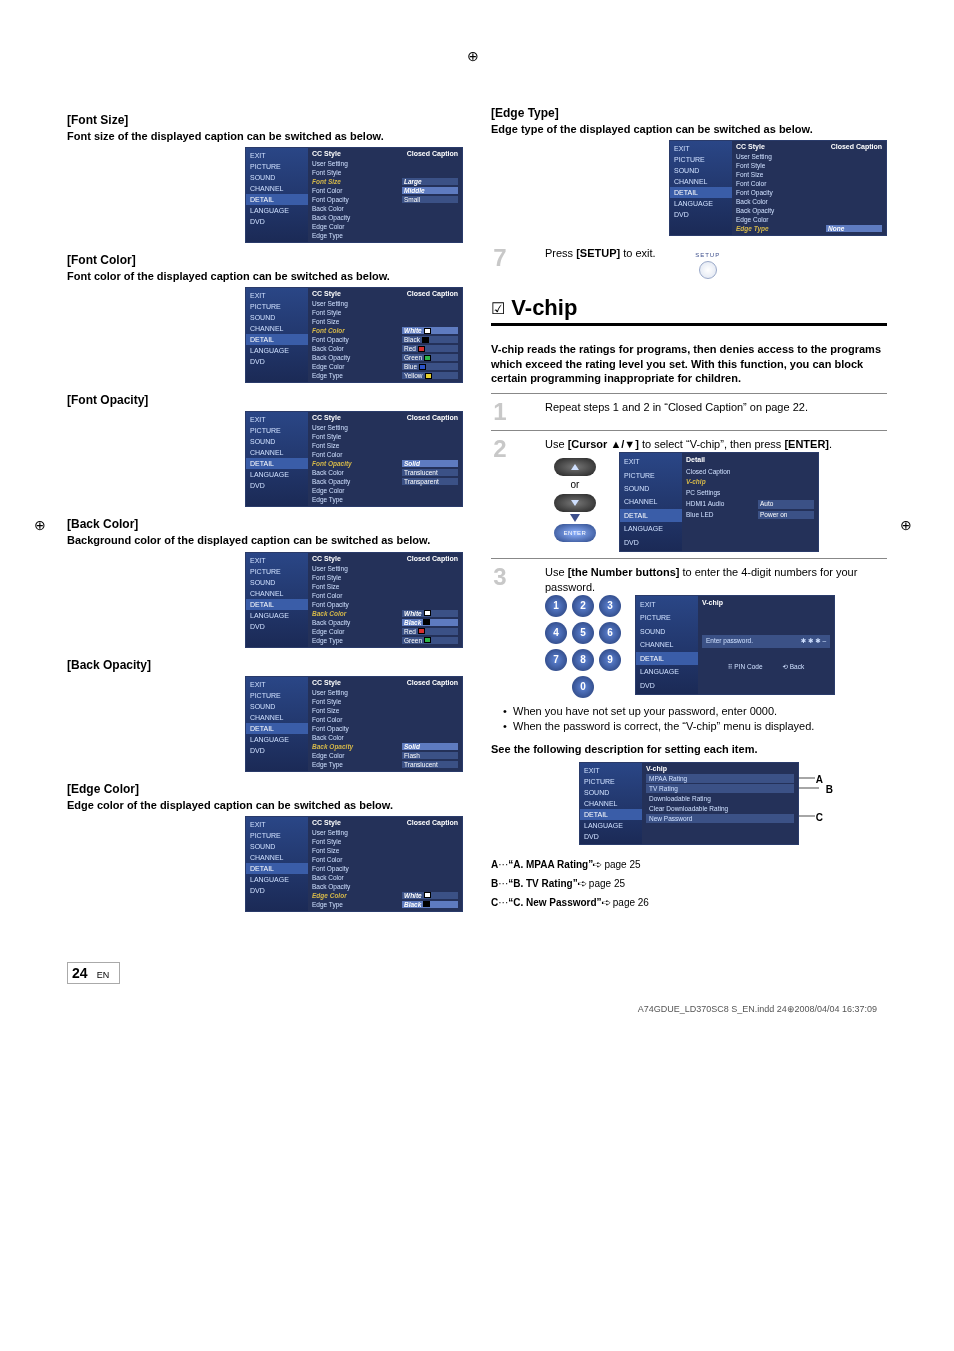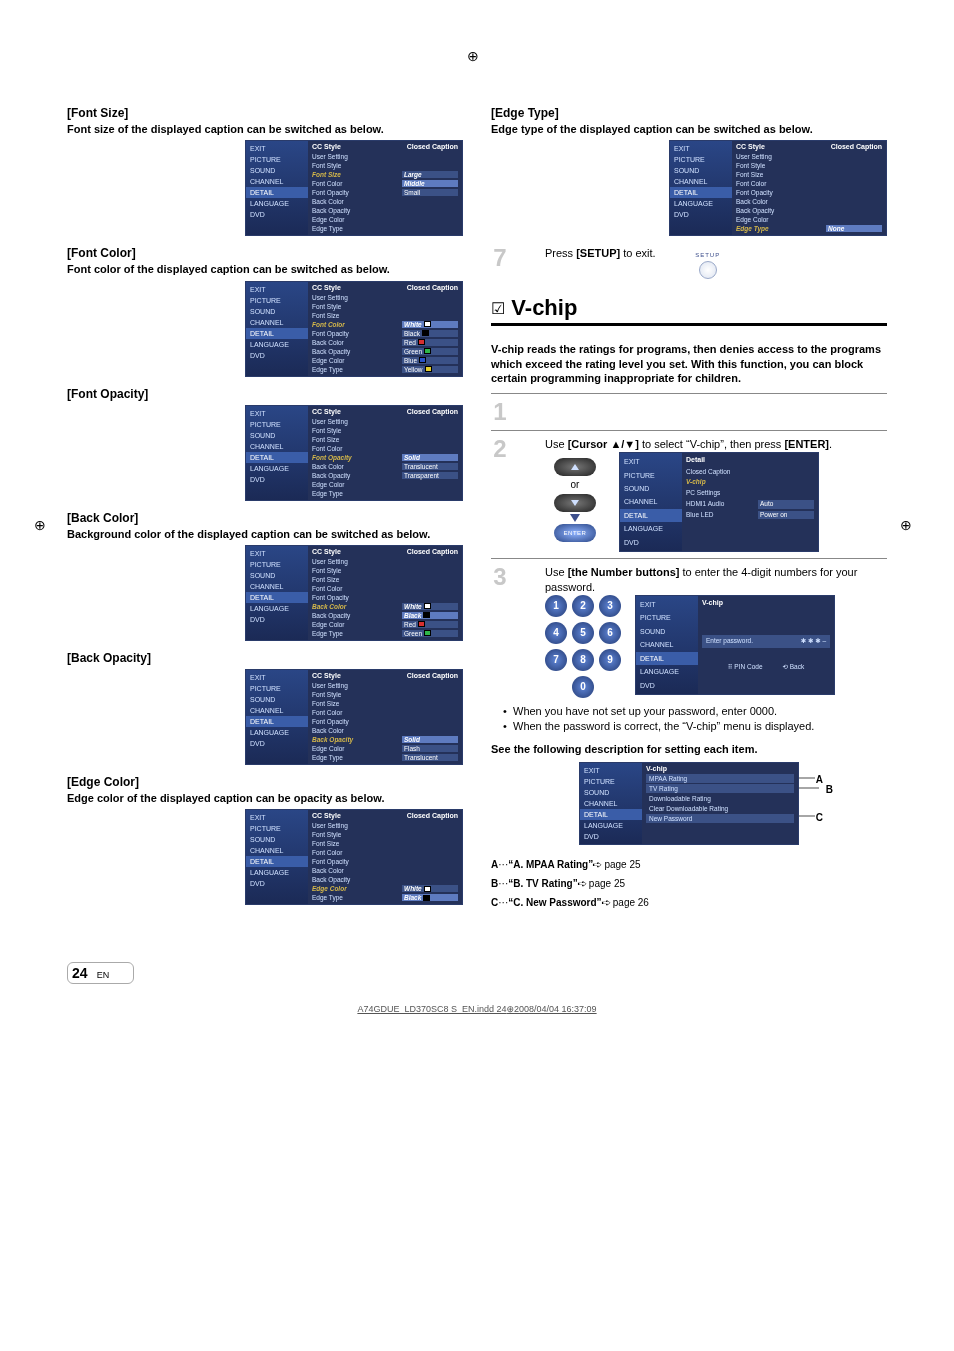--- a/index.html
+++ b/index.html
@@ -35,21 +35,21 @@
     color: #777;
     font-weight: normal;
   }
   .header-title .big-o {
     font-size: 34px;
     vertical-align: -4px;
     color: #777;
     font-weight: bold;
   }
 
-  .cols { display: flex; gap: 28px; }
+  .cols { display: flex; gap: 28px; align-items: flex-end; }
   .col { flex: 1; }
 
   h3.sect {
     font-size: 12px;
     font-weight: bold;
     margin-top: 6px;
     margin-bottom: 2px;
     color: #000;
   }
   p.desc { font-size: 11px; line-height: 1.3; margin-bottom: 4px; font-weight: bold; }
@@ -179,32 +179,31 @@
   .abc-list { font-size: 10px; margin: 10px 0; line-height: 1.9; }
   .abc-list b { font-weight: bold; }
   .abc-list .arrow { display: inline-block; transform: scaleX(1.2); }
 
   .pagenum {
     margin-top: 40px;
   }
   .pagenum .box {
     display: inline-block;
     border: 1px solid #aaa;
-    padding: 2px 24px 2px 4px;
-    border-radius: 6px;
+    padding: 2px 10px 2px 4px;
+    border-radius: 0;
   }
   .pagenum .n { font-size: 14px; font-weight: bold; }
   .pagenum .en { font-size: 9px; margin-left: 6px; }
 
   .footer-meta {
-    display: flex; justify-content: center;
+    display: flex; justify-content: flex-end;
     font-size: 9px; color: #555;
     margin-top: 20px;
     padding: 0 10px;
-    text-decoration: underline;
   }
 </style>
 </head>
 <body>
 
 <div class="crop-ticks crop-top">⊕</div>
 <div class="crop-ticks crop-left">⊕</div>
 <div class="crop-ticks crop-right">⊕</div>
 
 <div class="page">
@@ -470,21 +469,21 @@
               </div>
               <div class="row">
                 <span>Edge Type</span>
                 <span class="val">Translucent</span>
               </div>
      </div>
           </div>
         </div>
 
       <h3 class="sect">[Edge Color]</h3>
-      <p class="desc">Edge color of the displayed caption can be opacity as below.</p>
+      <p class="desc">Edge color of the displayed caption can be switched as below.</p>
       <div class="osd-wrap">
           <div class="osd">
             <div class="side">
               <div class="side-item">EXIT</div>
               <div class="side-item">PICTURE</div>
               <div class="side-item">SOUND</div>
               <div class="side-item">CHANNEL</div>
               <div class="side-item sel">DETAIL</div>
               <div class="side-item">LANGUAGE</div>
               <div class="side-item">DVD</div>
@@ -594,20 +593,21 @@
 
       <div class="vchip-head">
         <span class="check">☑</span>
         <span class="vt">V-chip</span>
       </div>
       <p class="desc" style="font-weight: bold; margin-top:16px;">V-chip reads the ratings for programs, then denies access to the programs which exceed the rating level you set. With this function, you can block certain programming inappropriate for children.</p>
 
       <div style="border-top:1px solid #888; margin-top:8px;"></div>
       <div class="step">
         <div class="num">1</div>
+        <div class="txt">Repeat steps 1 and 2 in “Closed Caption” on page 22.</div>
       </div>
 
       <div style="border-top:1px solid #888;"></div>
       <div class="step">
         <div class="num">2</div>
         <div class="txt">
           <div>
             <span>Use </span><b>[Cursor ▲/▼]</b><span> to select “V-chip”, then press </span><b>[ENTER]</b><span>.</span>
           </div>
           <div class="step-flex">

